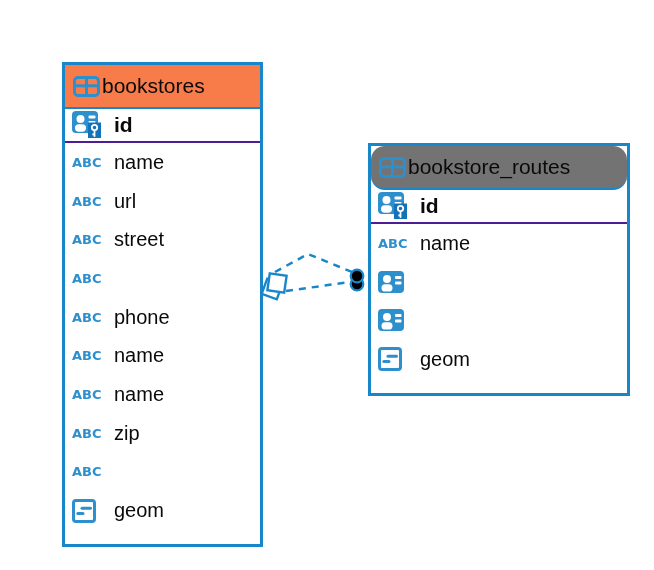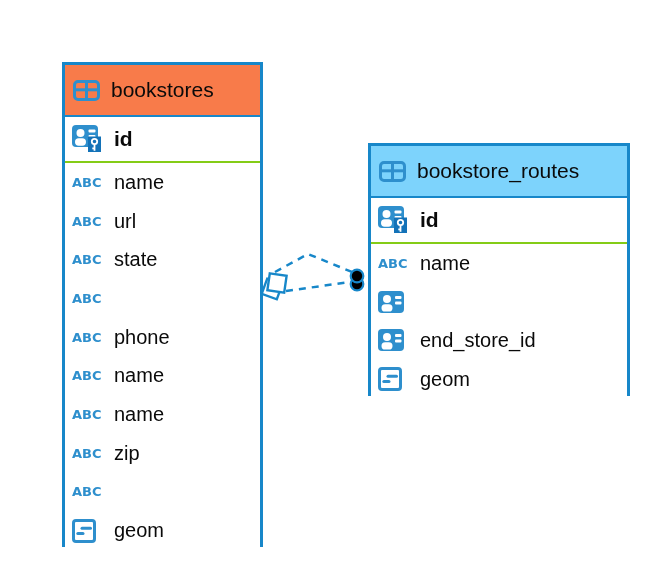--- a/index.html
+++ b/index.html
@@ -14,32 +14,32 @@
   .erd-table{
     position:absolute;
     background:#ffffff;
     border:3px solid #1787C9;
     box-sizing:border-box;
     z-index:2;
   }
   #table-bookstores{left:62px;top:62px;width:201px;height:485px;}
   #table-bookstore-routes{left:368px;top:143px;width:262px;height:253px;}
   .tbl-header{
-    display:flex;align-items:center;gap:9px;
-    height:52px;padding:0 8px;
+    display:flex;align-items:center;
+    height:44px;padding:0 8px;
     border-bottom:2px solid #1787C9;
     font-size:21px;font-weight:400;
     box-sizing:border-box;
   }
   .hdr-orange{background:#F87B4A;}
-  .hdr-gray{background:#7dd3fc;}
+  .hdr-gray{background:#737373;border-radius:14px;}
   .key-row{
     display:flex;align-items:center;gap:8px;
-    height:46px;padding:0 7px;
-    border-bottom:2px solid #84cc16;
+    height:34px;padding:0 7px;
+    border-bottom:2px solid #4c1d95;
     font-size:21px;font-weight:700;
     box-sizing:border-box;
     background:#ffffff;
   }
   .field-row{
     display:flex;align-items:center;gap:8px;
     height:38.7px;padding:4px 7px;
     font-size:20px;
     box-sizing:border-box;
     background:#ffffff;
@@ -134,21 +134,21 @@
     <div class="field-row">
       <span class="icon-col abc-icon">ABC</span>
       <span class="lbl">name</span>
     </div>
     <div class="field-row">
       <span class="icon-col abc-icon">ABC</span>
       <span class="lbl">url</span>
     </div>
     <div class="field-row">
       <span class="icon-col abc-icon">ABC</span>
-      <span class="lbl">state</span>
+      <span class="lbl">street</span>
     </div>
     <div class="field-row">
       <span class="icon-col abc-icon">ABC</span>
     </div>
     <div class="field-row">
       <span class="icon-col abc-icon">ABC</span>
       <span class="lbl">phone</span>
     </div>
     <div class="field-row">
       <span class="icon-col abc-icon">ABC</span>
@@ -202,21 +202,20 @@
             <use href="#sym-ref"></use>
           </svg>
       </span>
     </div>
     <div class="field-row">
       <span class="icon-col">
         <svg width="27" height="23">
             <use href="#sym-ref"></use>
           </svg>
       </span>
-      <span class="lbl">end_store_id</span>
     </div>
     <div class="field-row">
       <span class="icon-col">
         <svg width="24" height="24">
             <use href="#sym-geom"></use>
           </svg>
       </span>
       <span class="lbl">geom</span>
     </div>
   </div>

